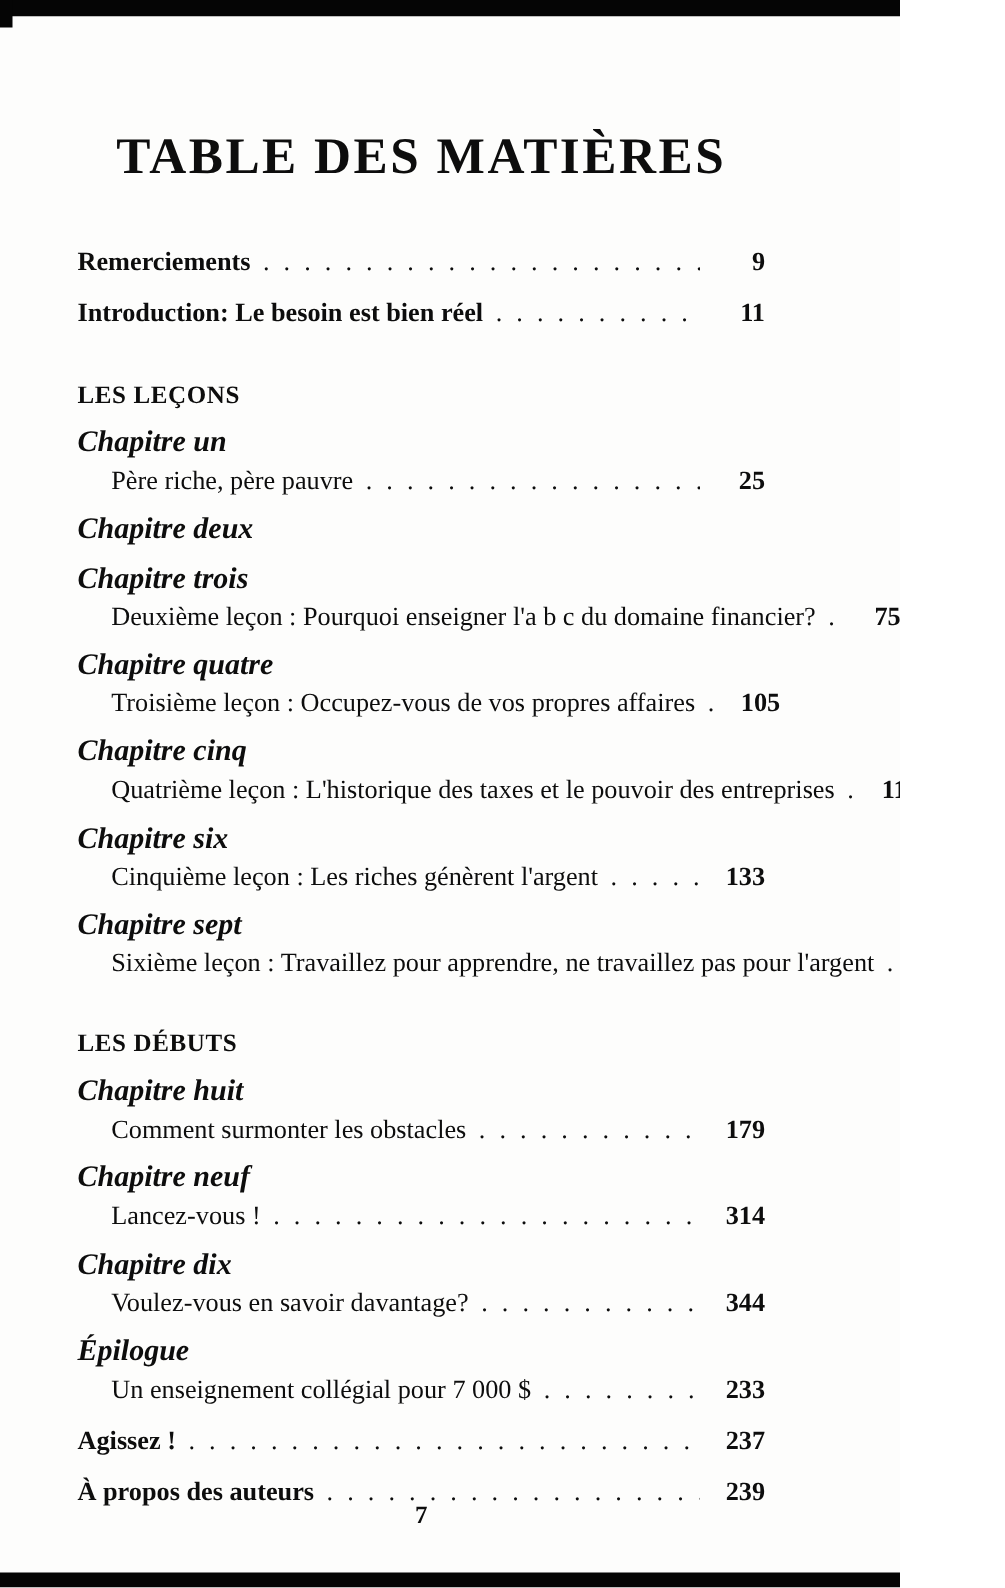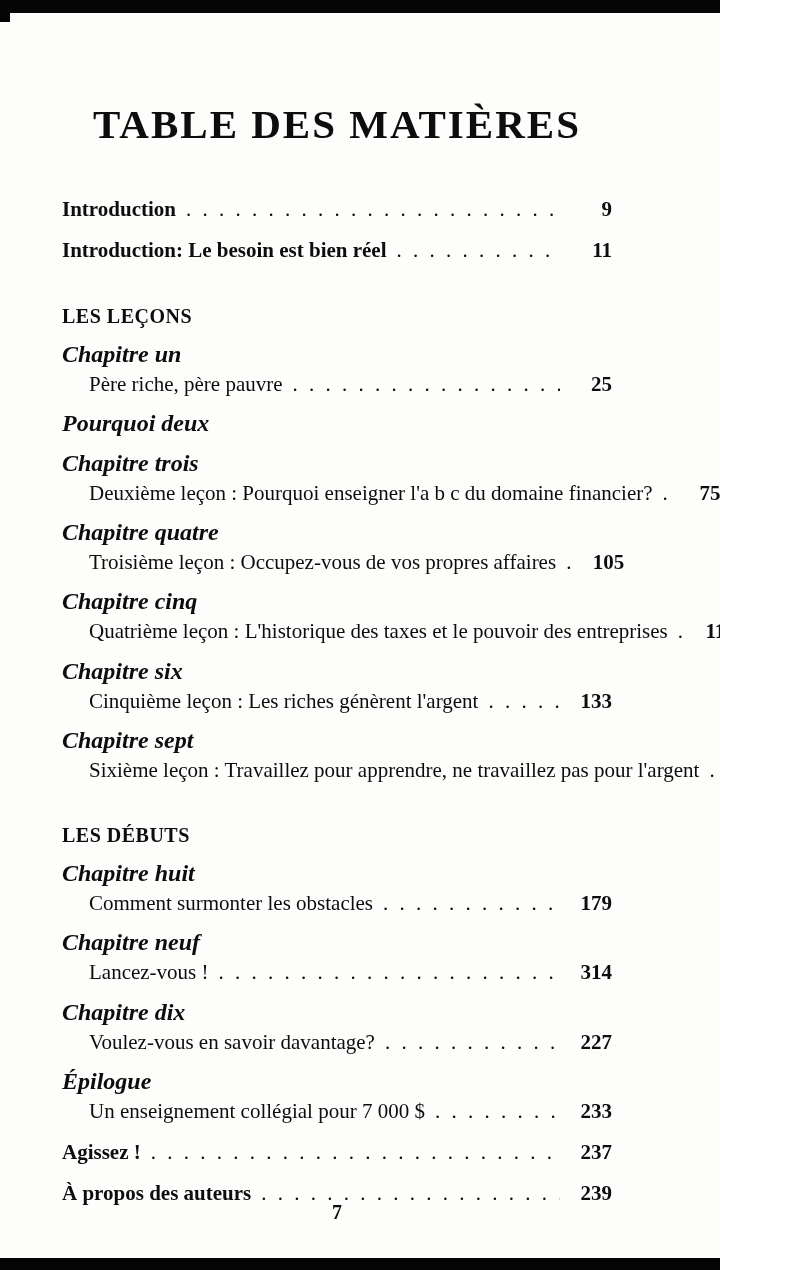--- a/index.html
+++ b/index.html
@@ -101,37 +101,37 @@
 <body>
 
 <div class="page">
   <div class="scan-bar-top"></div>
   <div class="scan-bar-top-left"></div>
 
   <div class="content">
     <h1 class="doc-title">TABLE DES MATIÈRES</h1>
     <div id="toc-entries">
         <div class="row simple">
-          <span class="entry-text">Introduction</span>
+          <span class="entry-text">Remerciements</span>
           <span class="dot-leader"></span>
           <span class="page-num">9</span>
         </div>
         <div class="row simple">
           <span class="entry-text">Introduction: Le besoin est bien réel</span>
           <span class="dot-leader"></span>
           <span class="page-num">11</span>
         </div>
         <div class="section-header">LES LEÇONS</div>
         <div class="chapter-heading">Chapitre un</div>
         <div class="row sub">
           <span class="entry-text">Père riche, père pauvre</span>
           <span class="dot-leader"></span>
           <span class="page-num">25</span>
         </div>
-        <div class="chapter-heading">Pourquoi deux</div>
+        <div class="chapter-heading">Chapitre deux</div>
         <div class="chapter-heading">Chapitre trois</div>
         <div class="row sub">
           <span class="entry-text">Deuxième leçon : Pourquoi enseigner l'a b c du domaine financier?</span>
           <span class="dot-leader"></span>
           <span class="page-num">75</span>
         </div>
         <div class="chapter-heading">Chapitre quatre</div>
         <div class="row sub">
           <span class="entry-text">Troisième leçon : Occupez-vous de vos propres affaires</span>
           <span class="dot-leader"></span>
@@ -165,21 +165,21 @@
         <div class="chapter-heading">Chapitre neuf</div>
         <div class="row sub">
           <span class="entry-text">Lancez-vous !</span>
           <span class="dot-leader"></span>
           <span class="page-num">314</span>
         </div>
         <div class="chapter-heading">Chapitre dix</div>
         <div class="row sub">
           <span class="entry-text">Voulez-vous en savoir davantage?</span>
           <span class="dot-leader"></span>
-          <span class="page-num">227</span>
+          <span class="page-num">344</span>
         </div>
         <div class="chapter-heading">Épilogue</div>
         <div class="row sub">
           <span class="entry-text">Un enseignement collégial pour 7 000 $</span>
           <span class="dot-leader"></span>
           <span class="page-num">233</span>
         </div>
         <div class="row simple after-chapters">
           <span class="entry-text">Agissez !</span>
           <span class="dot-leader"></span>

